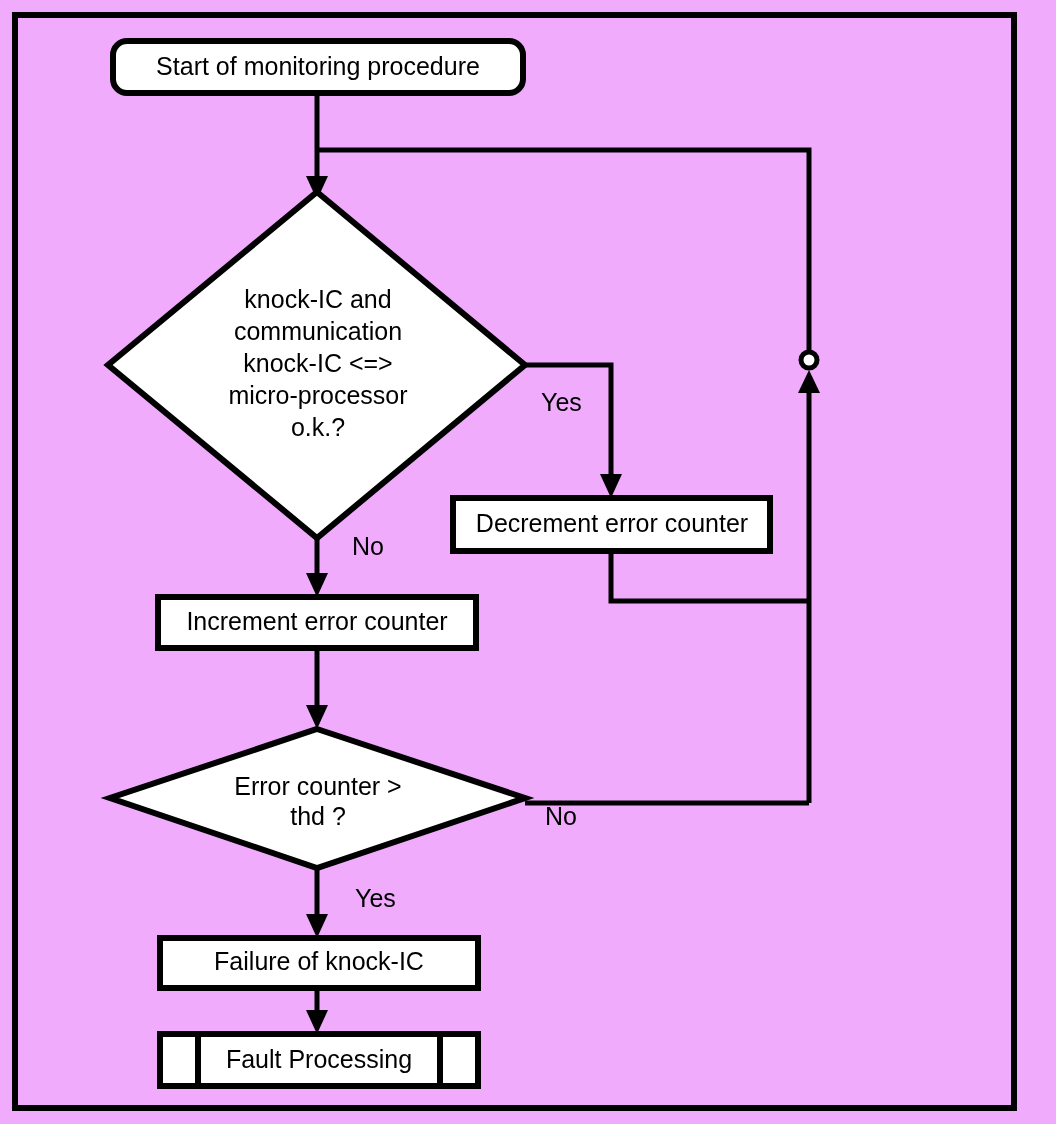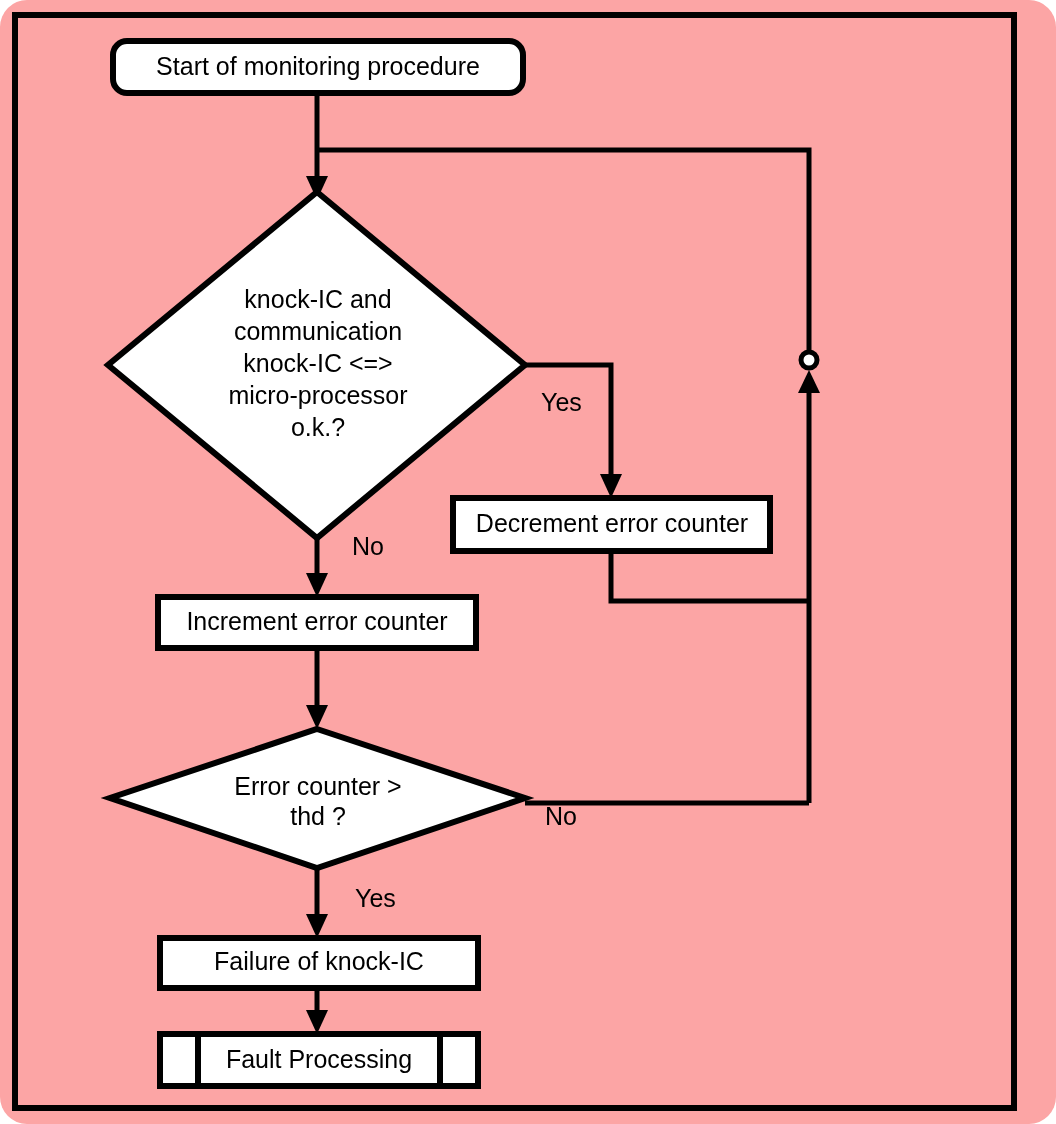--- a/index.html
+++ b/index.html
@@ -7,23 +7,22 @@
     padding: 0;
     background: #ffffff;
   }
   body {
     font-family: "Liberation Sans", sans-serif;
   }
   #page {
     position: relative;
     width: 1056px;
     height: 1124px;
-    background: #fca5a5;
+    background: #f0abfc;
     overflow: hidden;
-    border-radius: 27px;
   }
   svg.flow {
     display: block;
     width: 1056px;
     height: 1124px;
   }
   .shape-line {
     fill: none;
     stroke: #000000;
     stroke-width: 6;

